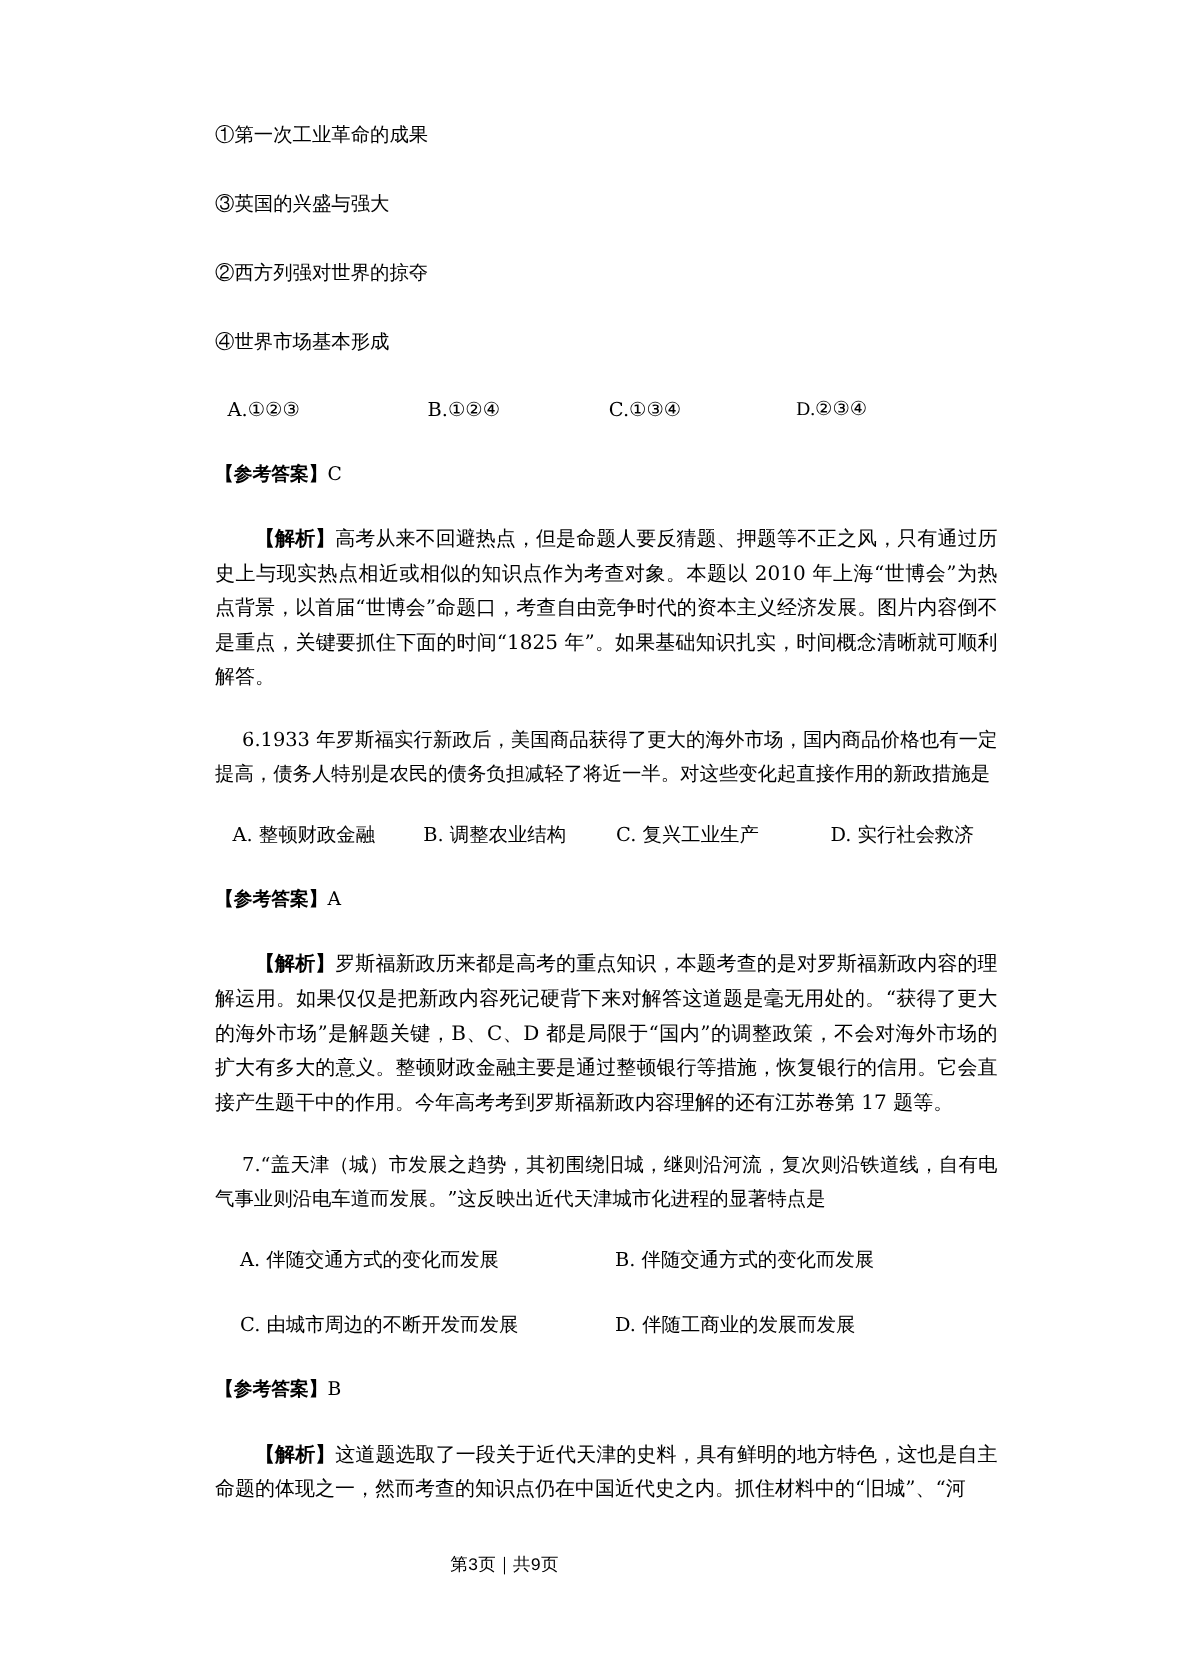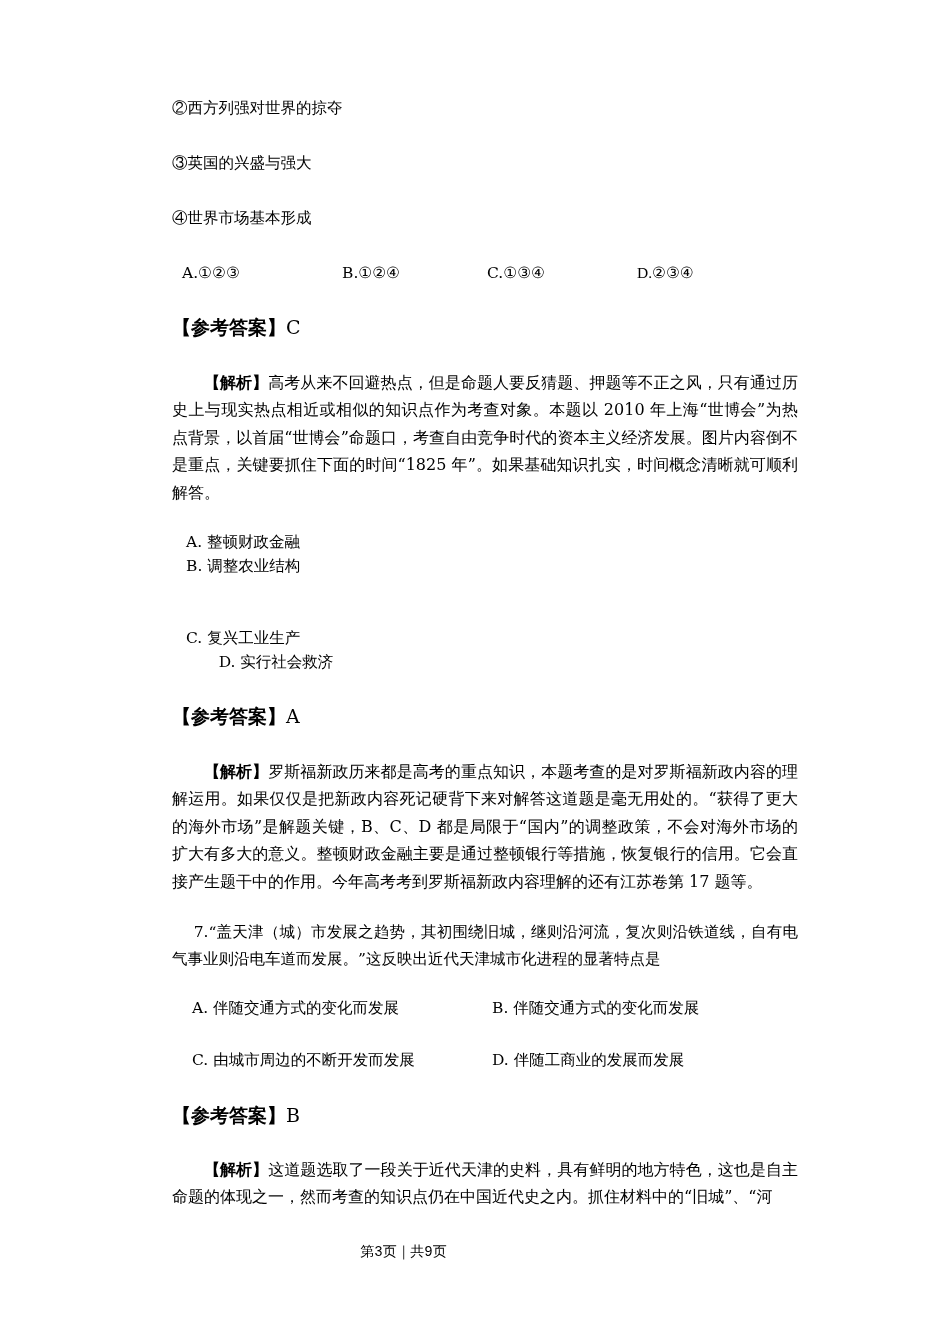--- a/index.html
+++ b/index.html
@@ -26,21 +26,21 @@
     font-size: 15.5px;
     line-height: 1.55;
   }
   .opt-line {
     margin: 0 0 31px 0;
     text-indent: 0;
     font-size: 15.5px;
   }
   .answer-line {
     margin: 0 0 26px 0;
-    font-size: 19px;
+    font-size: 15px;
   }
   .tag {
     font-weight: bold;
   }
   .para {
     margin: 0 0 24px 0;
     text-align: justify;
     text-justify: inter-ideograph;
     font-size: 16px;
     line-height: 1.72;
@@ -77,44 +77,46 @@
   .footer .pg {
     display: inline-block;
   }
 </style>
 </head>
 <body>
 
 <div class="page">
   <div class="doc-body">
 
+    <p class="opt-line">①第一次工业革命的成果</p>
+    <p class="opt-line">③英国的兴盛与强大</p>
     <p class="opt-line">②西方列强对世界的掠夺</p>
-    <p class="opt-line">③英国的兴盛与强大</p>
     <p class="opt-line">④世界市场基本形成</p>
 
     <div class="two-col-row" style="padding-left:10px;">
       <span class="c1" style="width:160px;">A.①②③</span>
       <span class="c2" style="width:145px;">B.①②④</span>
       <span class="c2" style="width:150px;">C.①③④</span>
       <span class="c2" style="width:150px;font-family:Liberation Serif, serif;">D.②③④</span>
     </div>
 
     <p class="answer-line">
       <span class="tag">【参考答案】</span><span>C</span>
     </p>
 
     <p class="para indent">
       <span class="tag">【解析】</span><span>高考从来不回避热点，但是命题人要反猜题、押题等不正之风，只有通过历史上与现实热点相近或相似的知识点作为考查对象。本题以 2010 年上海“世博会”为热点背景，以首届“世博会”命题口，考查自由竞争时代的资本主义经济发展。图片内容倒不是重点，关键要抓住下面的时间“1825 年”。如果基础知识扎实，时间概念清晰就可顺利解答。</span>
     </p>
 
+    <p class="q-para">6.1933 年罗斯福实行新政后，美国商品获得了更大的海外市场，国内商品价格也有一定提高，债务人特别是农民的债务负担减轻了将近一半。对这些变化起直接作用的新政措施是</p>
 
-    <div class="two-col-row" style="padding-left:14px;flex-direction:column;">
+    <div class="two-col-row" style="padding-left:14px;">
       <span class="c1" style="width:180px;">A. 整顿财政金融</span>
       <span class="c2" style="width:182px;">B. 调整农业结构</span>
-      <span class="c2" style="width:180px;margin-top:48px;">C. 复兴工业生产</span>
+      <span class="c2" style="width:180px;">C. 复兴工业生产</span>
       <span class="c2" style="width:180px;text-align:center;">D. 实行社会救济</span>
     </div>
 
     <p class="answer-line">
       <span class="tag">【参考答案】</span><span>A</span>
     </p>
 
     <p class="para indent">
       <span class="tag">【解析】</span><span>罗斯福新政历来都是高考的重点知识，本题考查的是对罗斯福新政内容的理解运用。如果仅仅是把新政内容死记硬背下来对解答这道题是毫无用处的。“获得了更大的海外市场”是解题关键，B、C、D 都是局限于“国内”的调整政策，不会对海外市场的扩大有多大的意义。整顿财政金融主要是通过整顿银行等措施，恢复银行的信用。它会直接产生题干中的作用。今年高考考到罗斯福新政内容理解的还有江苏卷第 17 题等。</span>
     </p>

